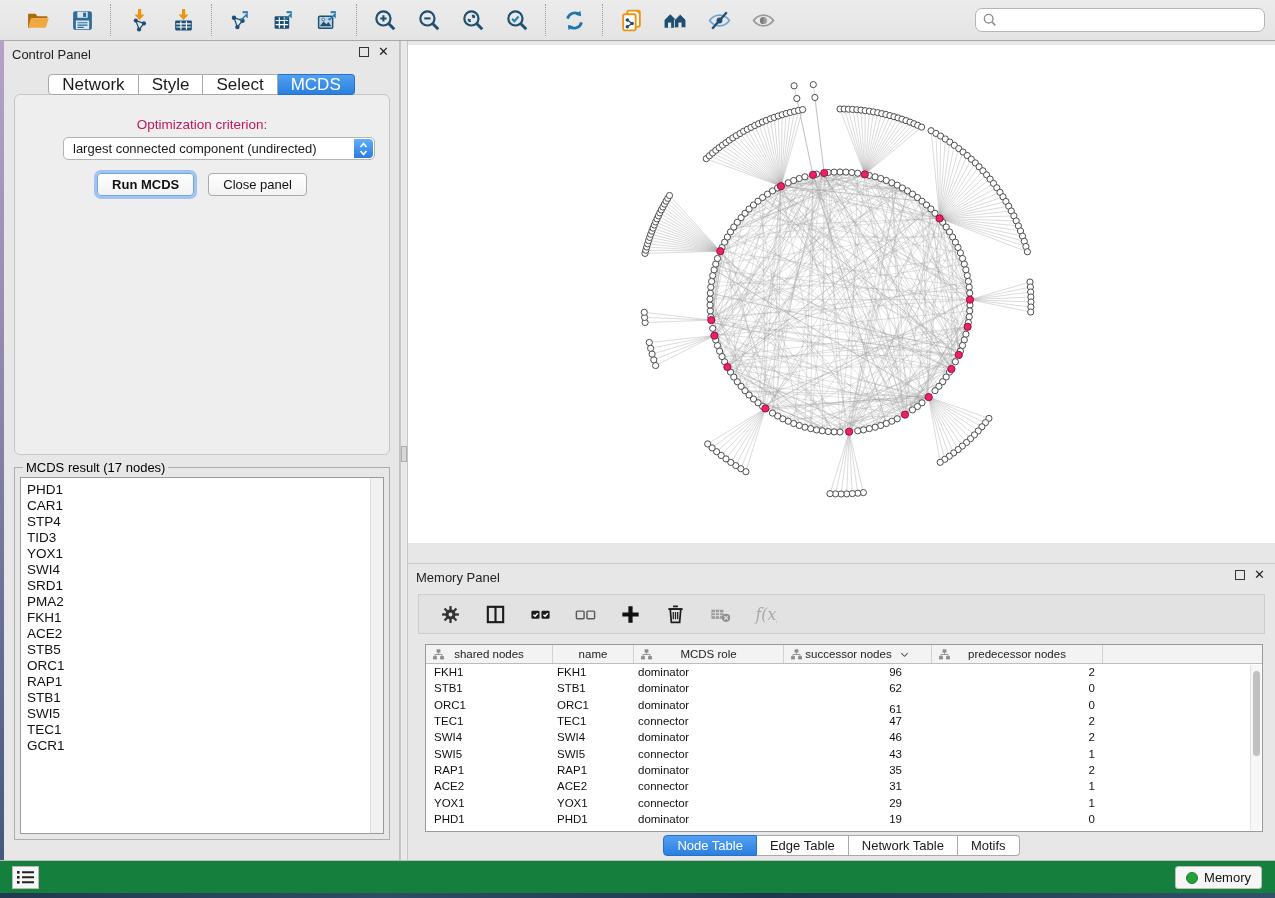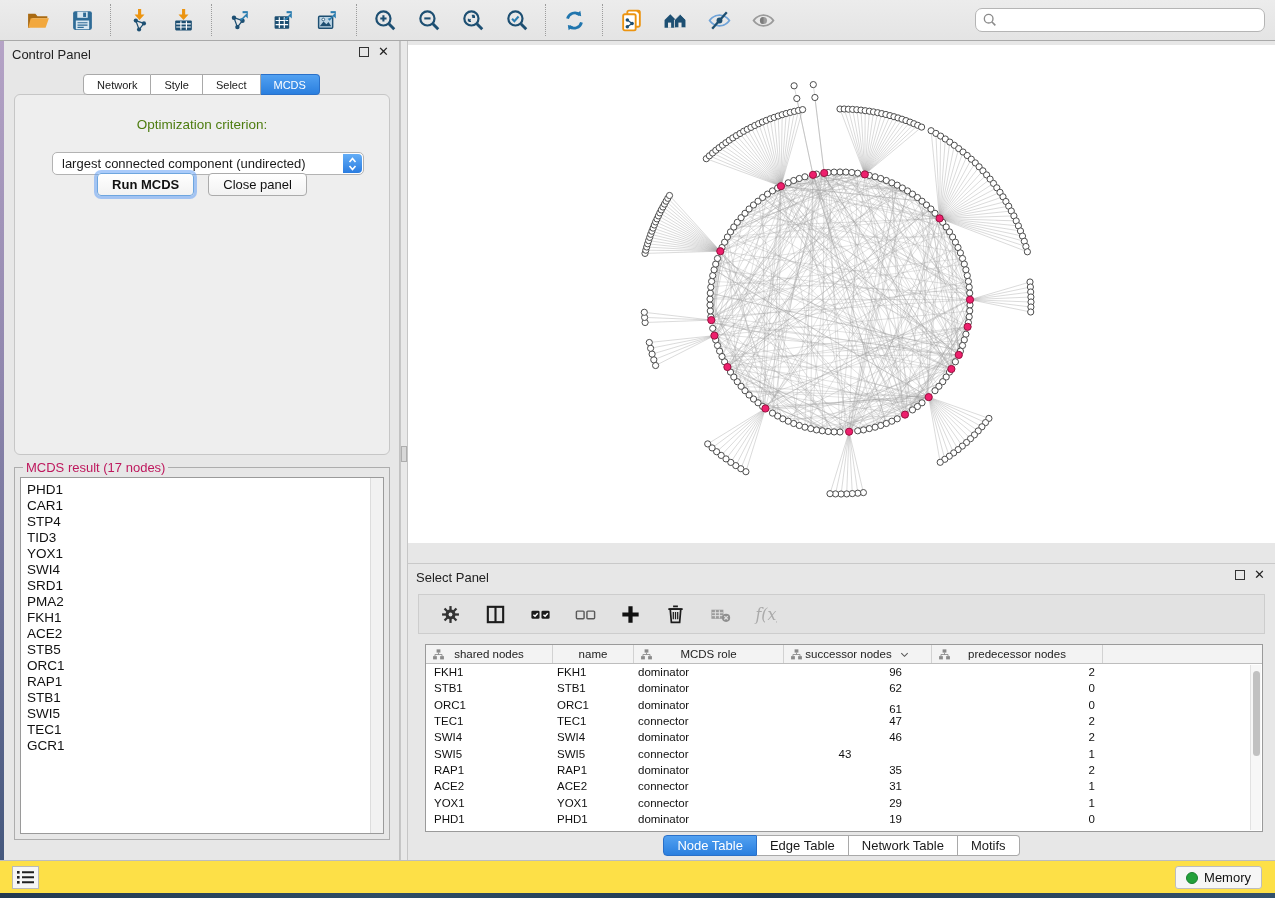--- a/index.html
+++ b/index.html
@@ -25,37 +25,37 @@
                background:linear-gradient(90deg,#22394f,#2e4d66 30%,#1f3850 60%,#33516b);}
   
   .cpanel{position:absolute;left:4px;top:41px;width:396px;height:819px;background:#e7e7e7;border-right:1px solid #c2c2c2;}
   .panel-head{position:relative;height:26px;padding:6px 8px 0 8px;font-size:13px;color:#222;}
   .panel-head .hicons{position:absolute;right:10px;top:6px;display:flex;gap:9px;align-items:center;}
   .float-ic{width:10px;height:10px;border:1.6px solid #333;display:inline-block;}
   .close-ic{font-weight:bold;font-size:13px;color:#222;line-height:10px;}
   .cp-tabs{position:absolute;left:0;top:33px;width:100%;display:flex;justify-content:center;z-index:3;}
   .seg{display:flex;}
   .seg .tab{height:21px;padding:2px 13px;background:#fff;border:1px solid #a9a9a9;border-left-width:0;
-            font-size:11px;display:flex;align-items:center;cursor:default;}
+            font-size:17px;display:flex;align-items:center;cursor:default;}
   .seg .tab:first-child{border-left-width:1px;border-radius:4px 0 0 4px;}
   .seg .tab:last-child{border-radius:0 4px 4px 0;}
   .seg .tab.active{background:linear-gradient(#52a1f1,#2a7fdf);border-color:#2a70c8;color:#fff;}
   .cp-box{position:absolute;left:10px;top:53px;width:376px;height:361px;background:#eeeeee;
           border:1px solid #c6c6c6;border-radius:6px;}
-  .opt-label{margin-top:22px;text-align:center;font-size:13.5px;color:#4d7c0f;}
-  .dropdown{position:absolute;left:37px;top:42px;width:312px;height:23px;background:#fff;border:1px solid #b3b3b3;
-            border-radius:5px;display:flex;align-items:center;padding-left:9px;font-size:13px;margin-top:15px;}
+  .opt-label{margin-top:22px;text-align:center;font-size:13.5px;color:#be185d;}
+  .dropdown{position:absolute;left:48px;top:42px;width:312px;height:23px;background:#fff;border:1px solid #b3b3b3;
+            border-radius:5px;display:flex;align-items:center;padding-left:9px;font-size:13px;}
   .dd-stepper{position:absolute;right:1px;top:1px;bottom:1px;width:19px;border-radius:0 4px 4px 0;
               background:linear-gradient(#64aef7,#2a7ce0);display:flex;flex-direction:column;align-items:center;justify-content:center;}
   .btn-row{position:absolute;left:0;top:78px;width:100%;display:flex;justify-content:center;gap:14px;}
   .pbtn{height:23px;padding:2px 14px;background:linear-gradient(#ffffff,#f2f2f2);border:1px solid #ababab;
         border-radius:4px;font:inherit;font-size:13px;color:#111;}
   .pbtn.focus{box-shadow:0 0 0 3px rgba(100,160,245,.55);border-color:#6ea6df;font-weight:bold;}
   .groupbox{position:absolute;left:10px;top:426px;width:376px;height:373px;border:1px solid #adadad;background:#e7e7e7;}
-  .groupbox legend{position:absolute;left:8px;top:-8px;background:#e7e7e7;padding:0 3px;font-size:13px;color:#be185d;}
+  .groupbox legend{position:absolute;left:8px;top:-8px;background:#e7e7e7;padding:0 3px;font-size:13px;color:#000000;}
   .mcds-list{position:absolute;left:5px;top:9px;right:5px;bottom:5px;background:#fff;border:1px solid #9a9a9a;
              overflow:hidden;padding:4px 0 0 6px;}
   .mcds-list .sbtrack{position:absolute;right:0;top:0;bottom:0;width:13px;background:#f1f1f1;border-left:1px solid #dcdcdc;}
   .mcds-item{font-size:13.5px;line-height:16px;color:#111;}
   
   .splitter{position:absolute;left:400px;top:41px;width:8px;height:819px;background:#e9e9e9;
             border-left:1px solid #c6c6c6;border-right:1px solid #c6c6c6;}
   .splitter .grip{position:absolute;left:0px;top:405px;width:6px;height:16px;background:#d8d8d8;border:1px solid #aeaeae;}
   
   .rightcol{position:absolute;left:408px;top:41px;width:867px;height:819px;background:#e7e7e7;}
@@ -77,21 +77,21 @@
   .th .tree{position:absolute;left:6px;top:3px;width:13px;height:13px;}
   .th .sortch{width:11px;height:11px;margin-left:7px;}
   .trow{display:flex;height:16.3px;font-size:11.5px;color:#101010;align-items:center;}
   .td{padding:0 4px;white-space:nowrap;overflow:hidden;}
   .td.num{text-align:right;}
   .tbl-sb{position:absolute;right:1px;top:20px;width:11px;bottom:1px;background:#f7f7f7;border-left:1px solid #e2e2e2;}
   .tbl-sb .thumb{position:absolute;left:1.5px;top:6px;width:7px;height:85px;background:#c1c1c1;border-radius:4px;}
   .tp-tabs{position:absolute;left:0;top:271px;width:100%;display:flex;justify-content:center;}
   .tp-tabs .tab{height:21px;font-size:13px;}
   
-  .statusbar{position:absolute;left:0;top:860px;width:1275px;height:33px;background:#fde047;border-top:1px solid #bdbdbd;}
+  .statusbar{position:absolute;left:0;top:860px;width:1275px;height:33px;background:#15803d;border-top:1px solid #bdbdbd;}
   .list-btn{position:absolute;left:12px;top:5px;width:27px;height:23px;background:#f6f6f6;border:1px solid #b9b9b9;
             display:flex;align-items:center;justify-content:center;}
   .mem-btn{position:absolute;right:13px;top:5px;height:23px;background:#f6f6f6;border:1px solid #bdbdbd;border-radius:3px;
            display:flex;align-items:center;gap:6px;padding:0 10px;font-size:13px;color:#111;}
   .mem-dot{width:12px;height:12px;border-radius:50%;background:#23a13a;border:1px solid #1b8030;}
 </style>
 </head>
 <body>
 
 <div class="screen">
@@ -1119,21 +1119,21 @@
             <circle cx="357.4" cy="363.5" r="3.6" fill="#ee1f6d" stroke="#97123f" stroke-width="1"></circle>
             <circle cx="319.4" cy="322.0" r="3.6" fill="#ee1f6d" stroke="#97123f" stroke-width="1"></circle>
             <circle cx="306.4" cy="290.6" r="3.6" fill="#ee1f6d" stroke="#97123f" stroke-width="1"></circle>
             <circle cx="303.3" cy="275.1" r="3.6" fill="#ee1f6d" stroke="#97123f" stroke-width="1"></circle>
           </g>
         </svg>
     </div>
 
     <div class="tpanel">
       <div class="panel-head">
-        <span>Select Panel</span>
+        <span>Memory Panel</span>
         <span class="hicons">
           <span class="float-ic"></span>
           <span class="close-ic">✕</span>
         </span>
       </div>
       <div class="tp-toolbar" id="tp-toolbar-mount">
           <span class="tb-btn">
             <svg viewBox="0 0 24 24">
               <g fill="#333">
                 <rect x="10.8" y="3.2" width="2.4" height="4.4" transform="rotate(0 12 12)"></rect>
@@ -1273,21 +1273,21 @@
               <div class="td" style="width: 127px; padding-left: 8px;">SWI4</div>
               <div class="td" style="width: 81px;">SWI4</div>
               <div class="td" style="width: 150px;">dominator</div>
               <div class="td num" style="width: 148px; padding-right: 30px;">46</div>
               <div class="td num" style="width: 171px; padding-right: 8px;">2</div>
             </div>
             <div class="trow">
               <div class="td" style="width: 127px; padding-left: 8px;">SWI5</div>
               <div class="td" style="width: 81px;">SWI5</div>
               <div class="td" style="width: 150px;">connector</div>
-              <div class="td num" style="width: 148px; padding-right: 30px; text-align: center;">43</div>
+              <div class="td num" style="width: 148px; padding-right: 30px;">43</div>
               <div class="td num" style="width: 171px; padding-right: 8px;">1</div>
             </div>
             <div class="trow">
               <div class="td" style="width: 127px; padding-left: 8px;">RAP1</div>
               <div class="td" style="width: 81px;">RAP1</div>
               <div class="td" style="width: 150px;">dominator</div>
               <div class="td num" style="width: 148px; padding-right: 30px;">35</div>
               <div class="td num" style="width: 171px; padding-right: 8px;">2</div>
             </div>
             <div class="trow">

